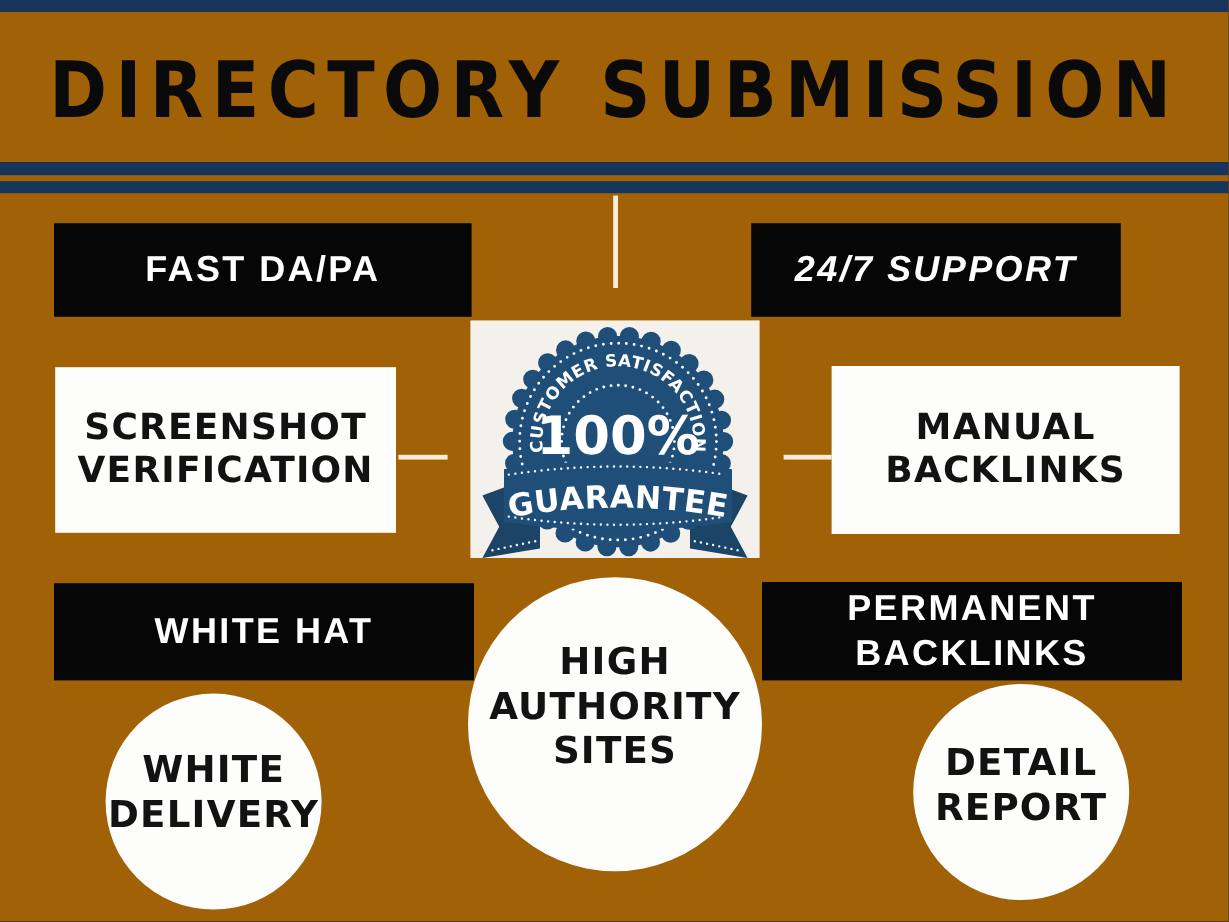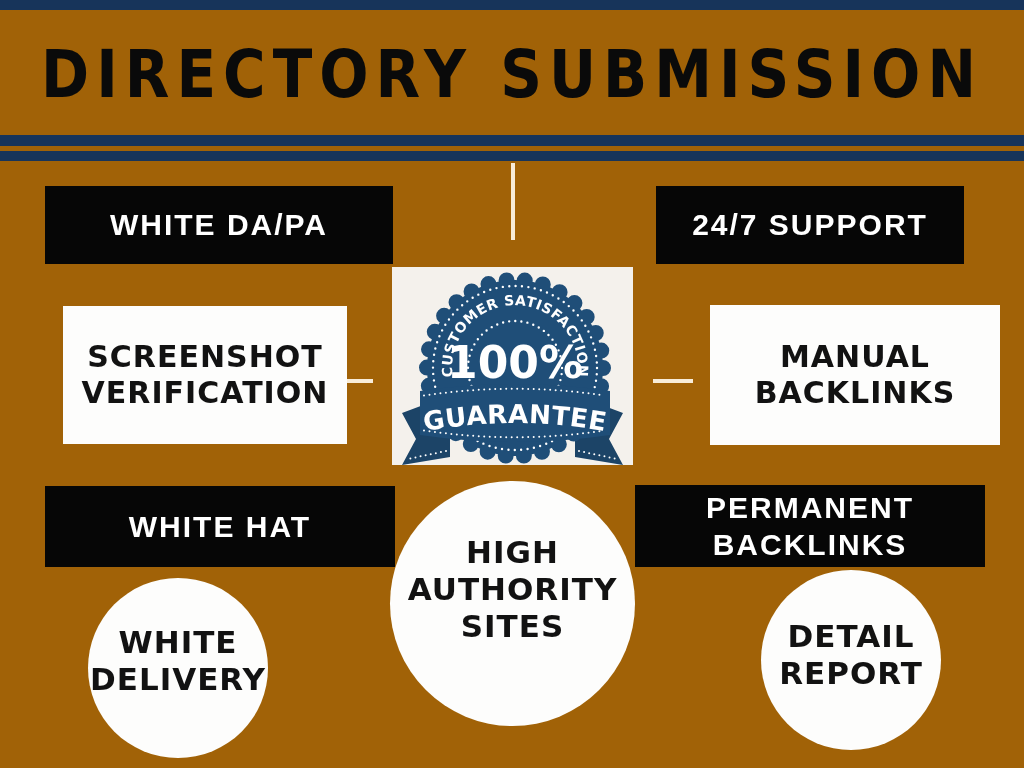--- a/index.html
+++ b/index.html
@@ -26,30 +26,29 @@
 
   .black-box{
     position:absolute;background:#060606;color:#FFFFFF;
     display:flex;flex-direction:column;align-items:center;justify-content:center;
     text-align:center;font-weight:bold;letter-spacing:2px;
     font-family:"Liberation Sans","DejaVu Sans",sans-serif;
   }
   .bb-row1{font-size:30px;}
   .bb-row3{font-size:30px;line-height:1.25;margin-top:16px;}
   .box-hdapa{left:45px;top:186px;width:348px;height:78px;}
-  .box-support{left:656px;top:186px;width:308px;height:78px;}
+  .box-support{left:626px;top:186px;width:308px;height:78px;font-style:italic;}
   .box-whitehat{left:45px;top:470px;width:350px;height:81px;}
   .box-permanent{left:635px;top:469px;width:350px;height:82px;text-align:right;}
 
   .white-box{
     position:absolute;background:#FDFDFC;color:#121212;
     display:flex;flex-direction:column;align-items:center;justify-content:center;
     text-align:center;font-weight:bold;font-size:30px;line-height:1.2;
     letter-spacing:1px;
-    margin-left:17px;
   }
   .box-screenshot{left:46px;top:306px;width:284px;height:138px;}
   .box-manual{left:693px;top:305px;width:290px;height:140px;align-items:center;}
 
   .circle{
     position:absolute;background:#FDFDFC;border-radius:50%;color:#121212;
     display:flex;flex-direction:column;align-items:center;justify-content:center;
     text-align:center;font-weight:bold;font-size:31px;line-height:1.2;
     letter-spacing:1px;
   }
@@ -70,21 +69,21 @@
   <div class="title">DIRECTORY SUBMISSION</div>
 
   <div class="stripe stripe-1"></div>
   <div class="stripe stripe-2"></div>
 
   <div class="vline"></div>
   <div class="hline hline-left"></div>
   <div class="hline hline-right"></div>
 
   <div class="black-box bb-row1 box-hdapa">
-    <span>WHITE DA/PA</span>
+    <span>FAST DA/PA</span>
   </div>
 
   <div class="black-box bb-row1 box-support">
     <span>24/7 SUPPORT</span>
   </div>
 
   <div class="white-box box-screenshot">
     <span>SCREENSHOT</span>
     <span>VERIFICATION</span>
   </div>

